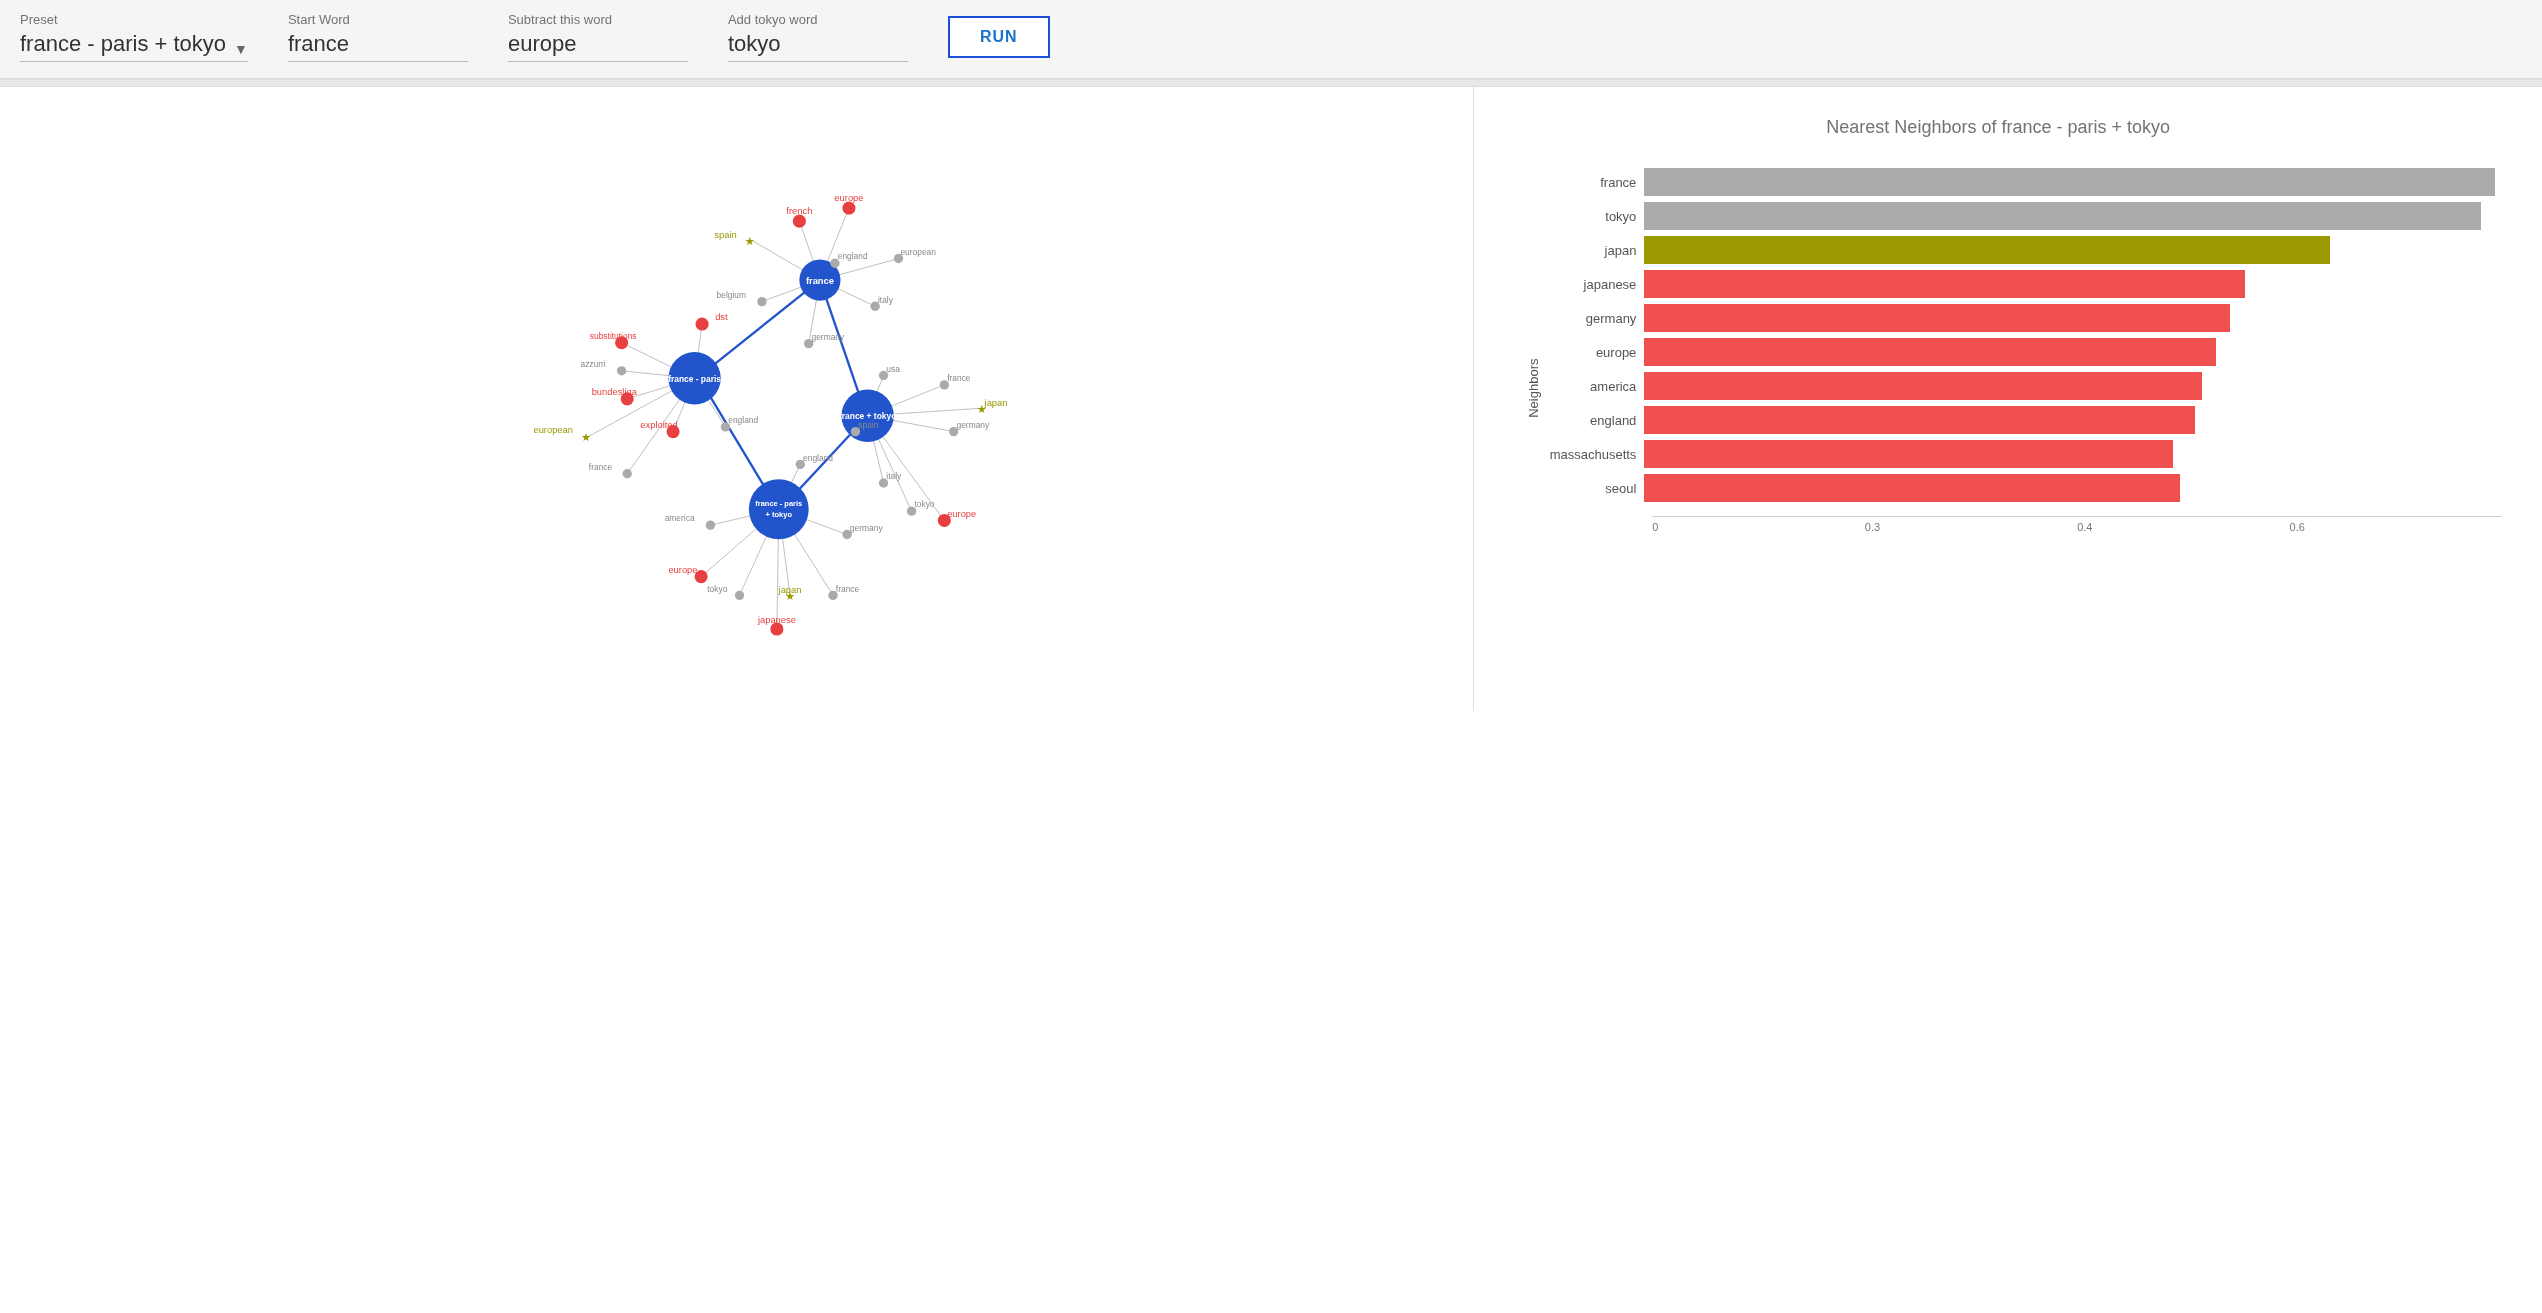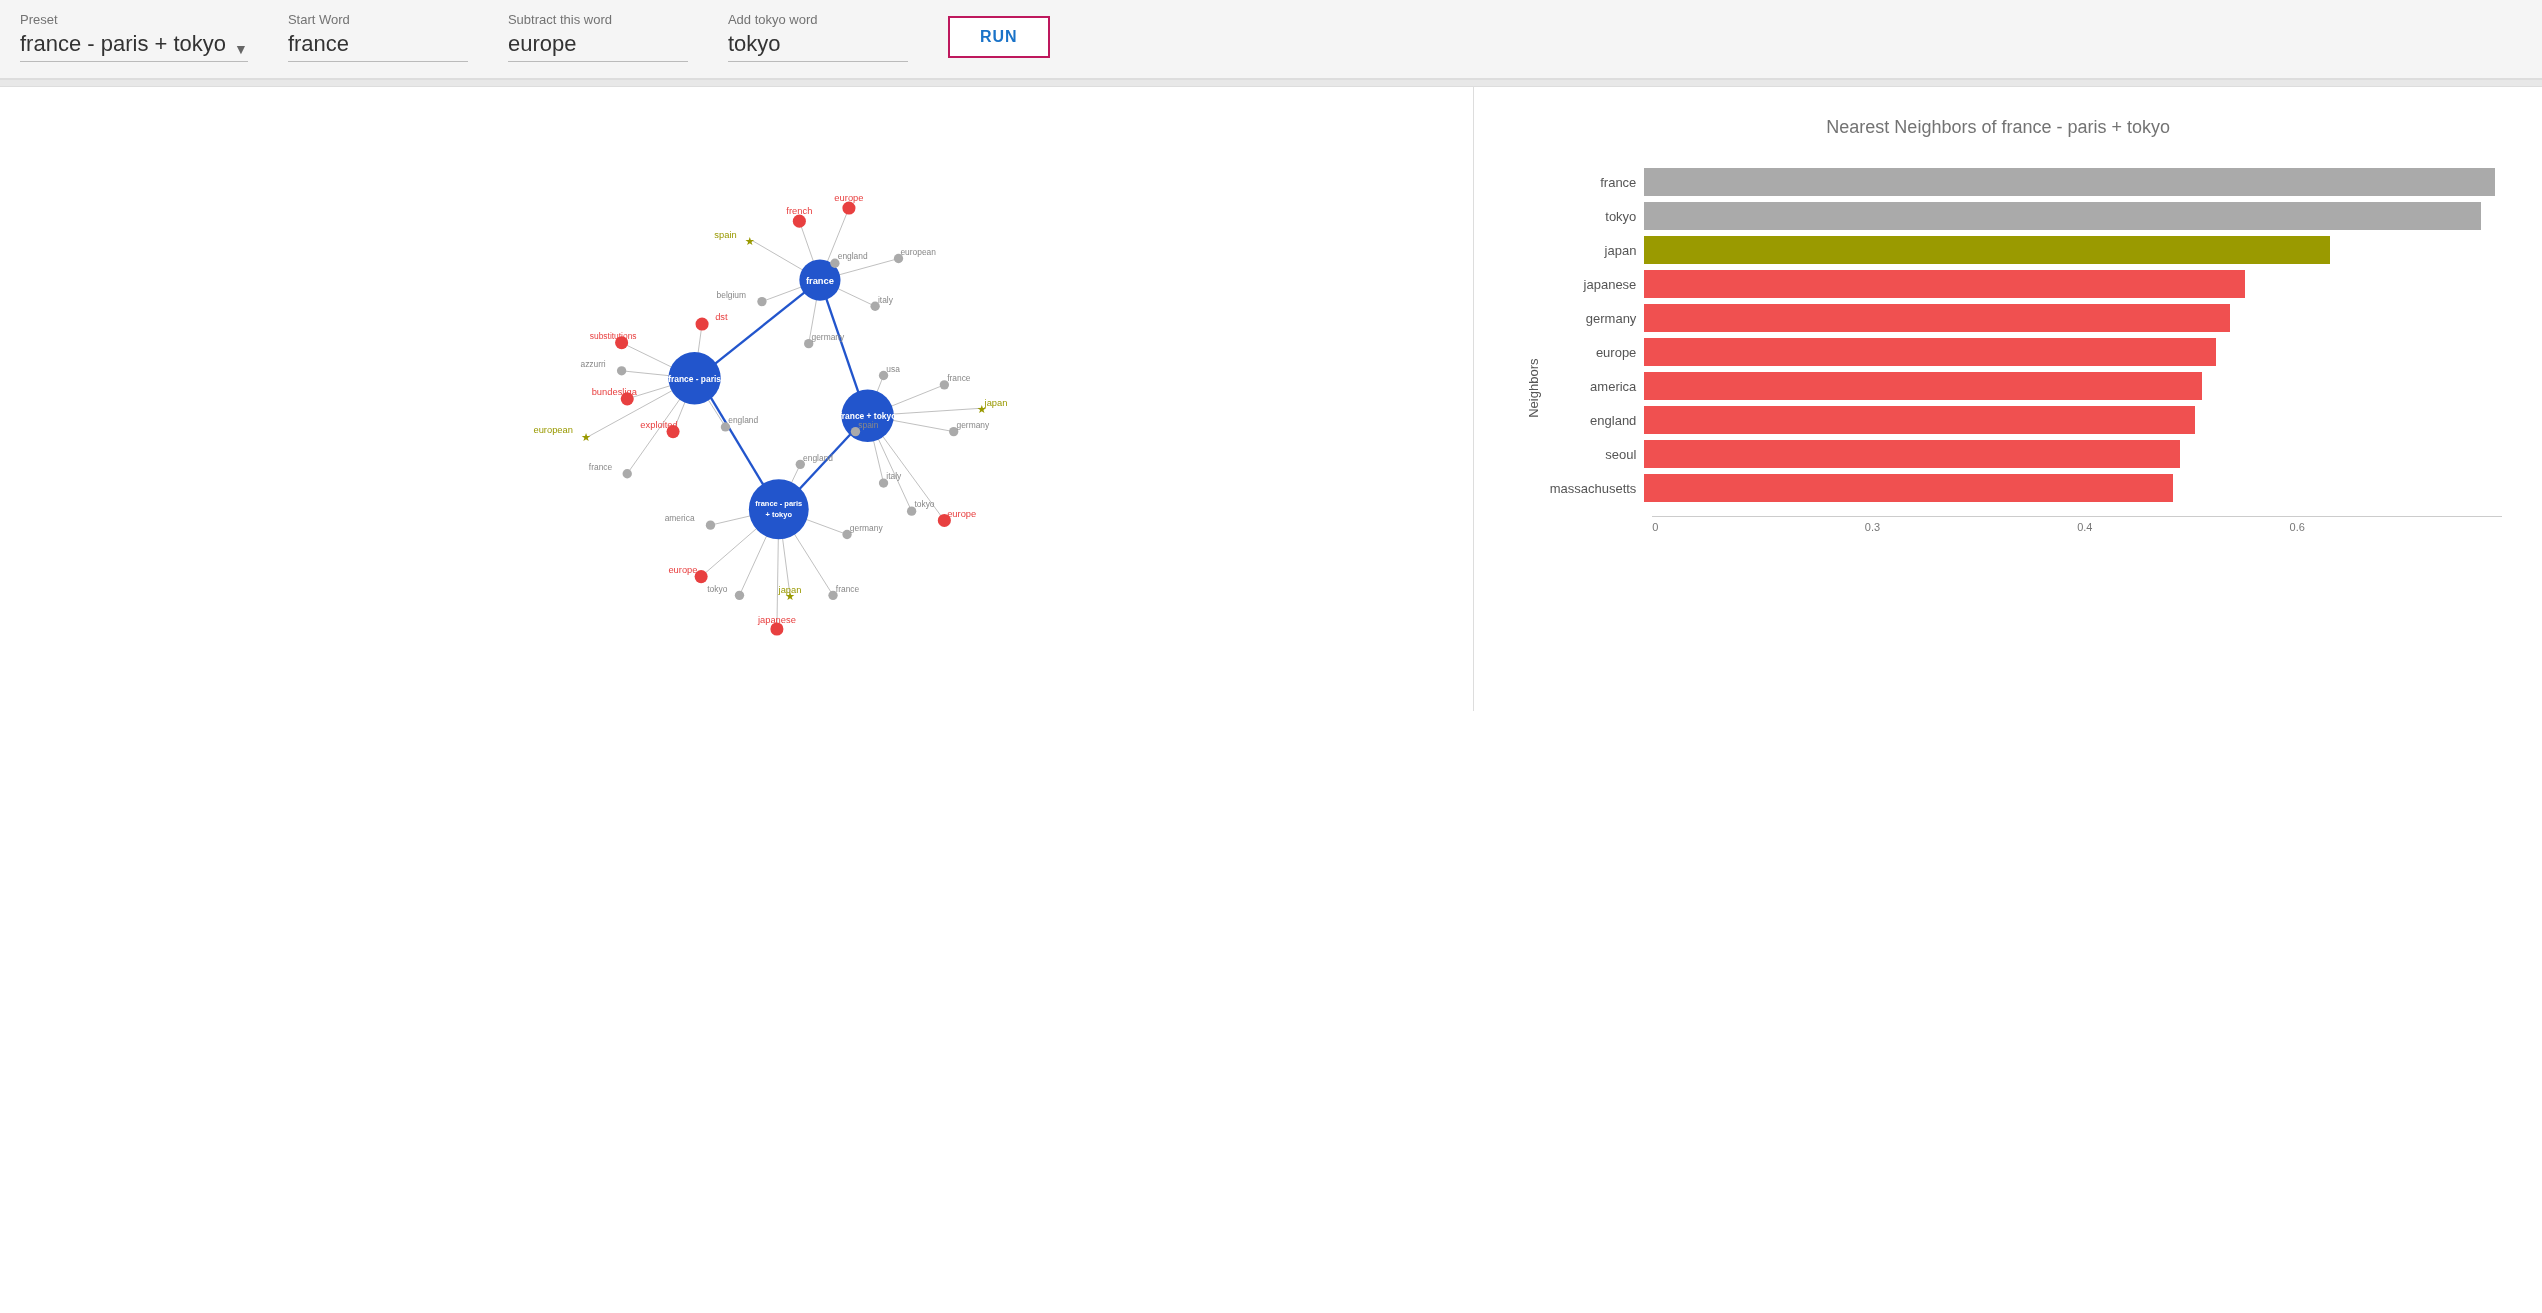--- a/index.html
+++ b/index.html
@@ -47,21 +47,21 @@
       padding-bottom: 4px;
       min-width: 220px;
     }
 
     .preset-arrow {
       font-size: 14px;
       color: #666;
     }
 
     .run-btn {
-      border: 2px solid #be185d;
+      border: 2px solid #1d4ed8;
       color: #1a73c8;
       background: #fff;
       font-size: 16px;
       font-weight: bold;
       padding: 10px 30px;
       cursor: pointer;
       letter-spacing: 1px;
       margin-bottom: 4px;
     }
 
@@ -416,29 +416,29 @@
               <div class="bar red" style="width: 65%;"></div>
             </div>
           </div>
           <div class="bar-row">
             <div class="bar-label">england</div>
             <div class="bar-container">
               <div class="bar red" style="width: 64.1667%;"></div>
             </div>
           </div>
           <div class="bar-row">
+            <div class="bar-label">massachusetts</div>
+            <div class="bar-container">
+              <div class="bar red" style="width: 61.6667%;"></div>
+            </div>
+          </div>
+          <div class="bar-row">
             <div class="bar-label">seoul</div>
             <div class="bar-container">
               <div class="bar red" style="width: 62.5%;"></div>
-            </div>
-          </div>
-          <div class="bar-row">
-            <div class="bar-label">massachusetts</div>
-            <div class="bar-container">
-              <div class="bar red" style="width: 61.6667%;"></div>
             </div>
           </div>
         </div>
       <div class="x-axis" id="x-axis-container">
           <div class="x-tick">0</div>
           <div class="x-tick">0.3</div>
           <div class="x-tick">0.4</div>
           <div class="x-tick">0.6</div>
         </div>
     </div>

